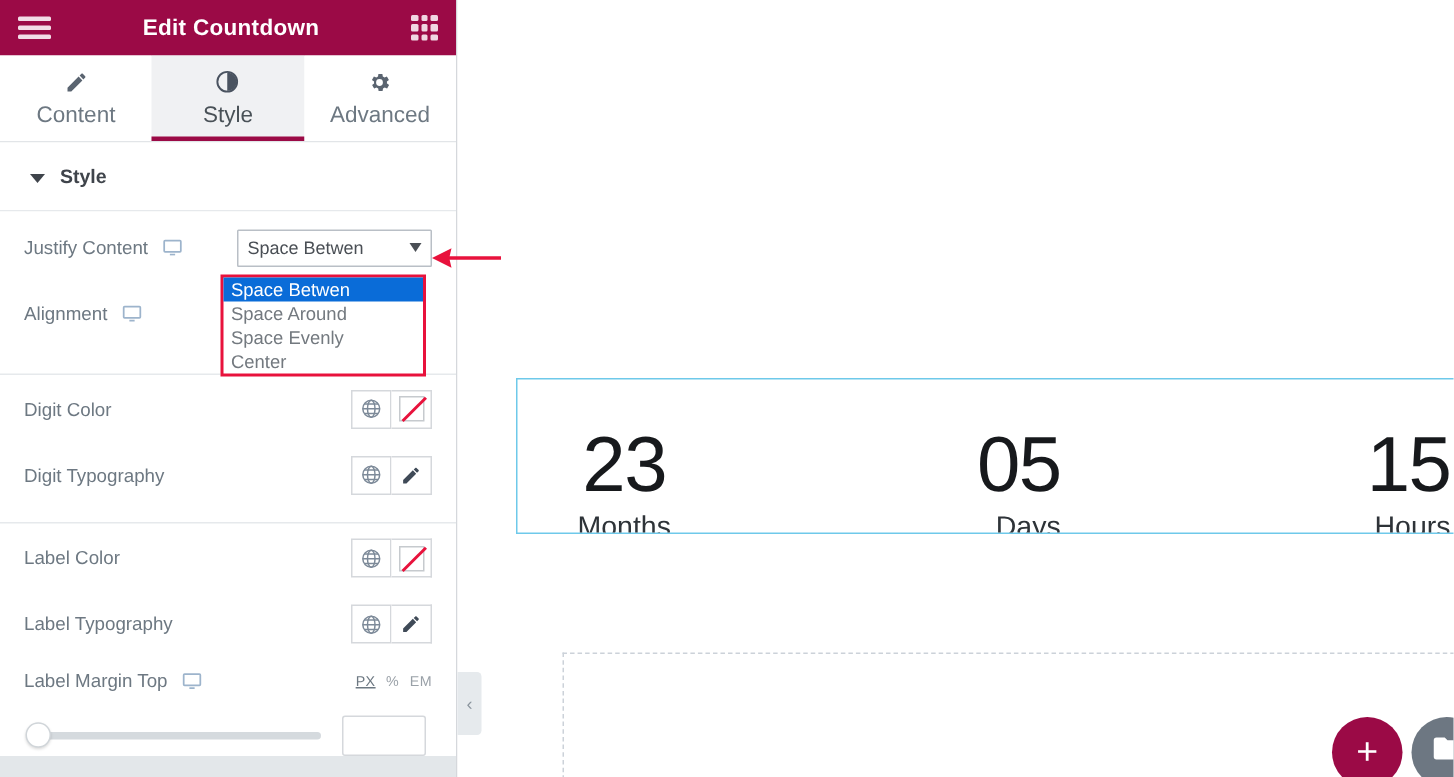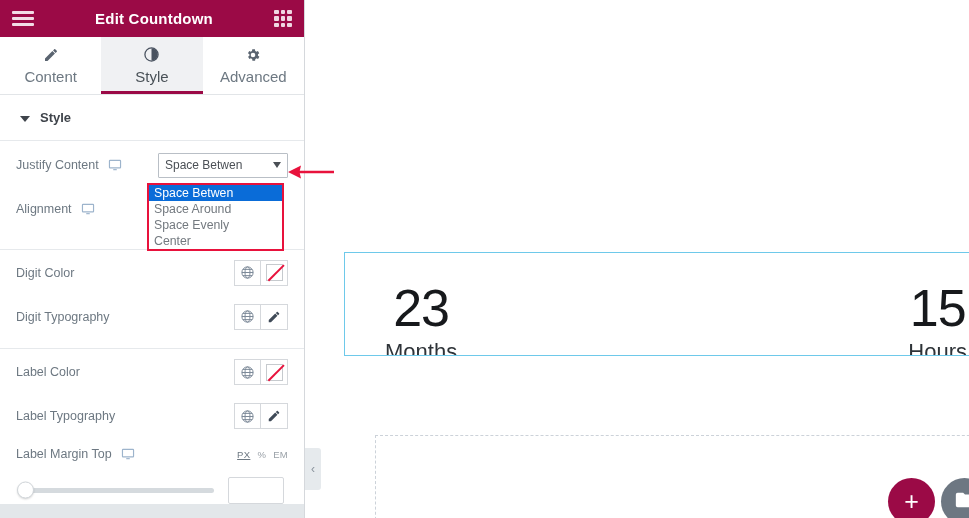--- a/index.html
+++ b/index.html
@@ -157,21 +157,21 @@
     position: absolute; left: 39px; top: 252px;
     width: 664px; height: 104px;
     border: 1px solid #6ec9ea;
     background: #ffffff;
     display: flex; justify-content: space-between; align-items: center;
     padding: 0 40px;
     overflow: hidden;
   }
   .cd-item { text-align: center; margin-top: 39px; }
   .cd-digit { font-size: 52px; color: #17191c; line-height: 1.02; font-weight: 400; letter-spacing: -1px;}
-  .cd-label { font-size: 22px; color: #2e3338; margin-top: 3px; }
+  .cd-label { font-size: 19px; color: #2e3338; margin-top: 3px; text-align: right; }
   #dropzone {
     position: absolute; left: 70px; top: 435px;
     width: 640px; height: 90px;
     border: 1.5px dashed #ccd2d9;
   }
   #fab-add {
     position: absolute; left: 583px; top: 478px;
     width: 47px; height: 47px; border-radius: 50%;
     background: #9b0a46; display: flex; align-items: center; justify-content: center;
     color: #fff; font-size: 25px; font-weight: 300; cursor: pointer; line-height: 1;
@@ -392,20 +392,24 @@
     <div id="collapse-tab">
       <span>‹</span>
     </div>
 
     <div id="countdown">
       <div class="cd-item">
         <div class="cd-digit">23</div>
         <div class="cd-label">Months</div>
       </div>
       <div class="cd-item">
+        <div class="cd-digit">05</div>
+        <div class="cd-label">Days</div>
+      </div>
+      <div class="cd-item">
         <div class="cd-digit">15</div>
         <div class="cd-label">Hours</div>
       </div>
     </div>
 
     <div id="dropzone"></div>
 
     <div id="fab-add">
       <span>+</span>
     </div>

